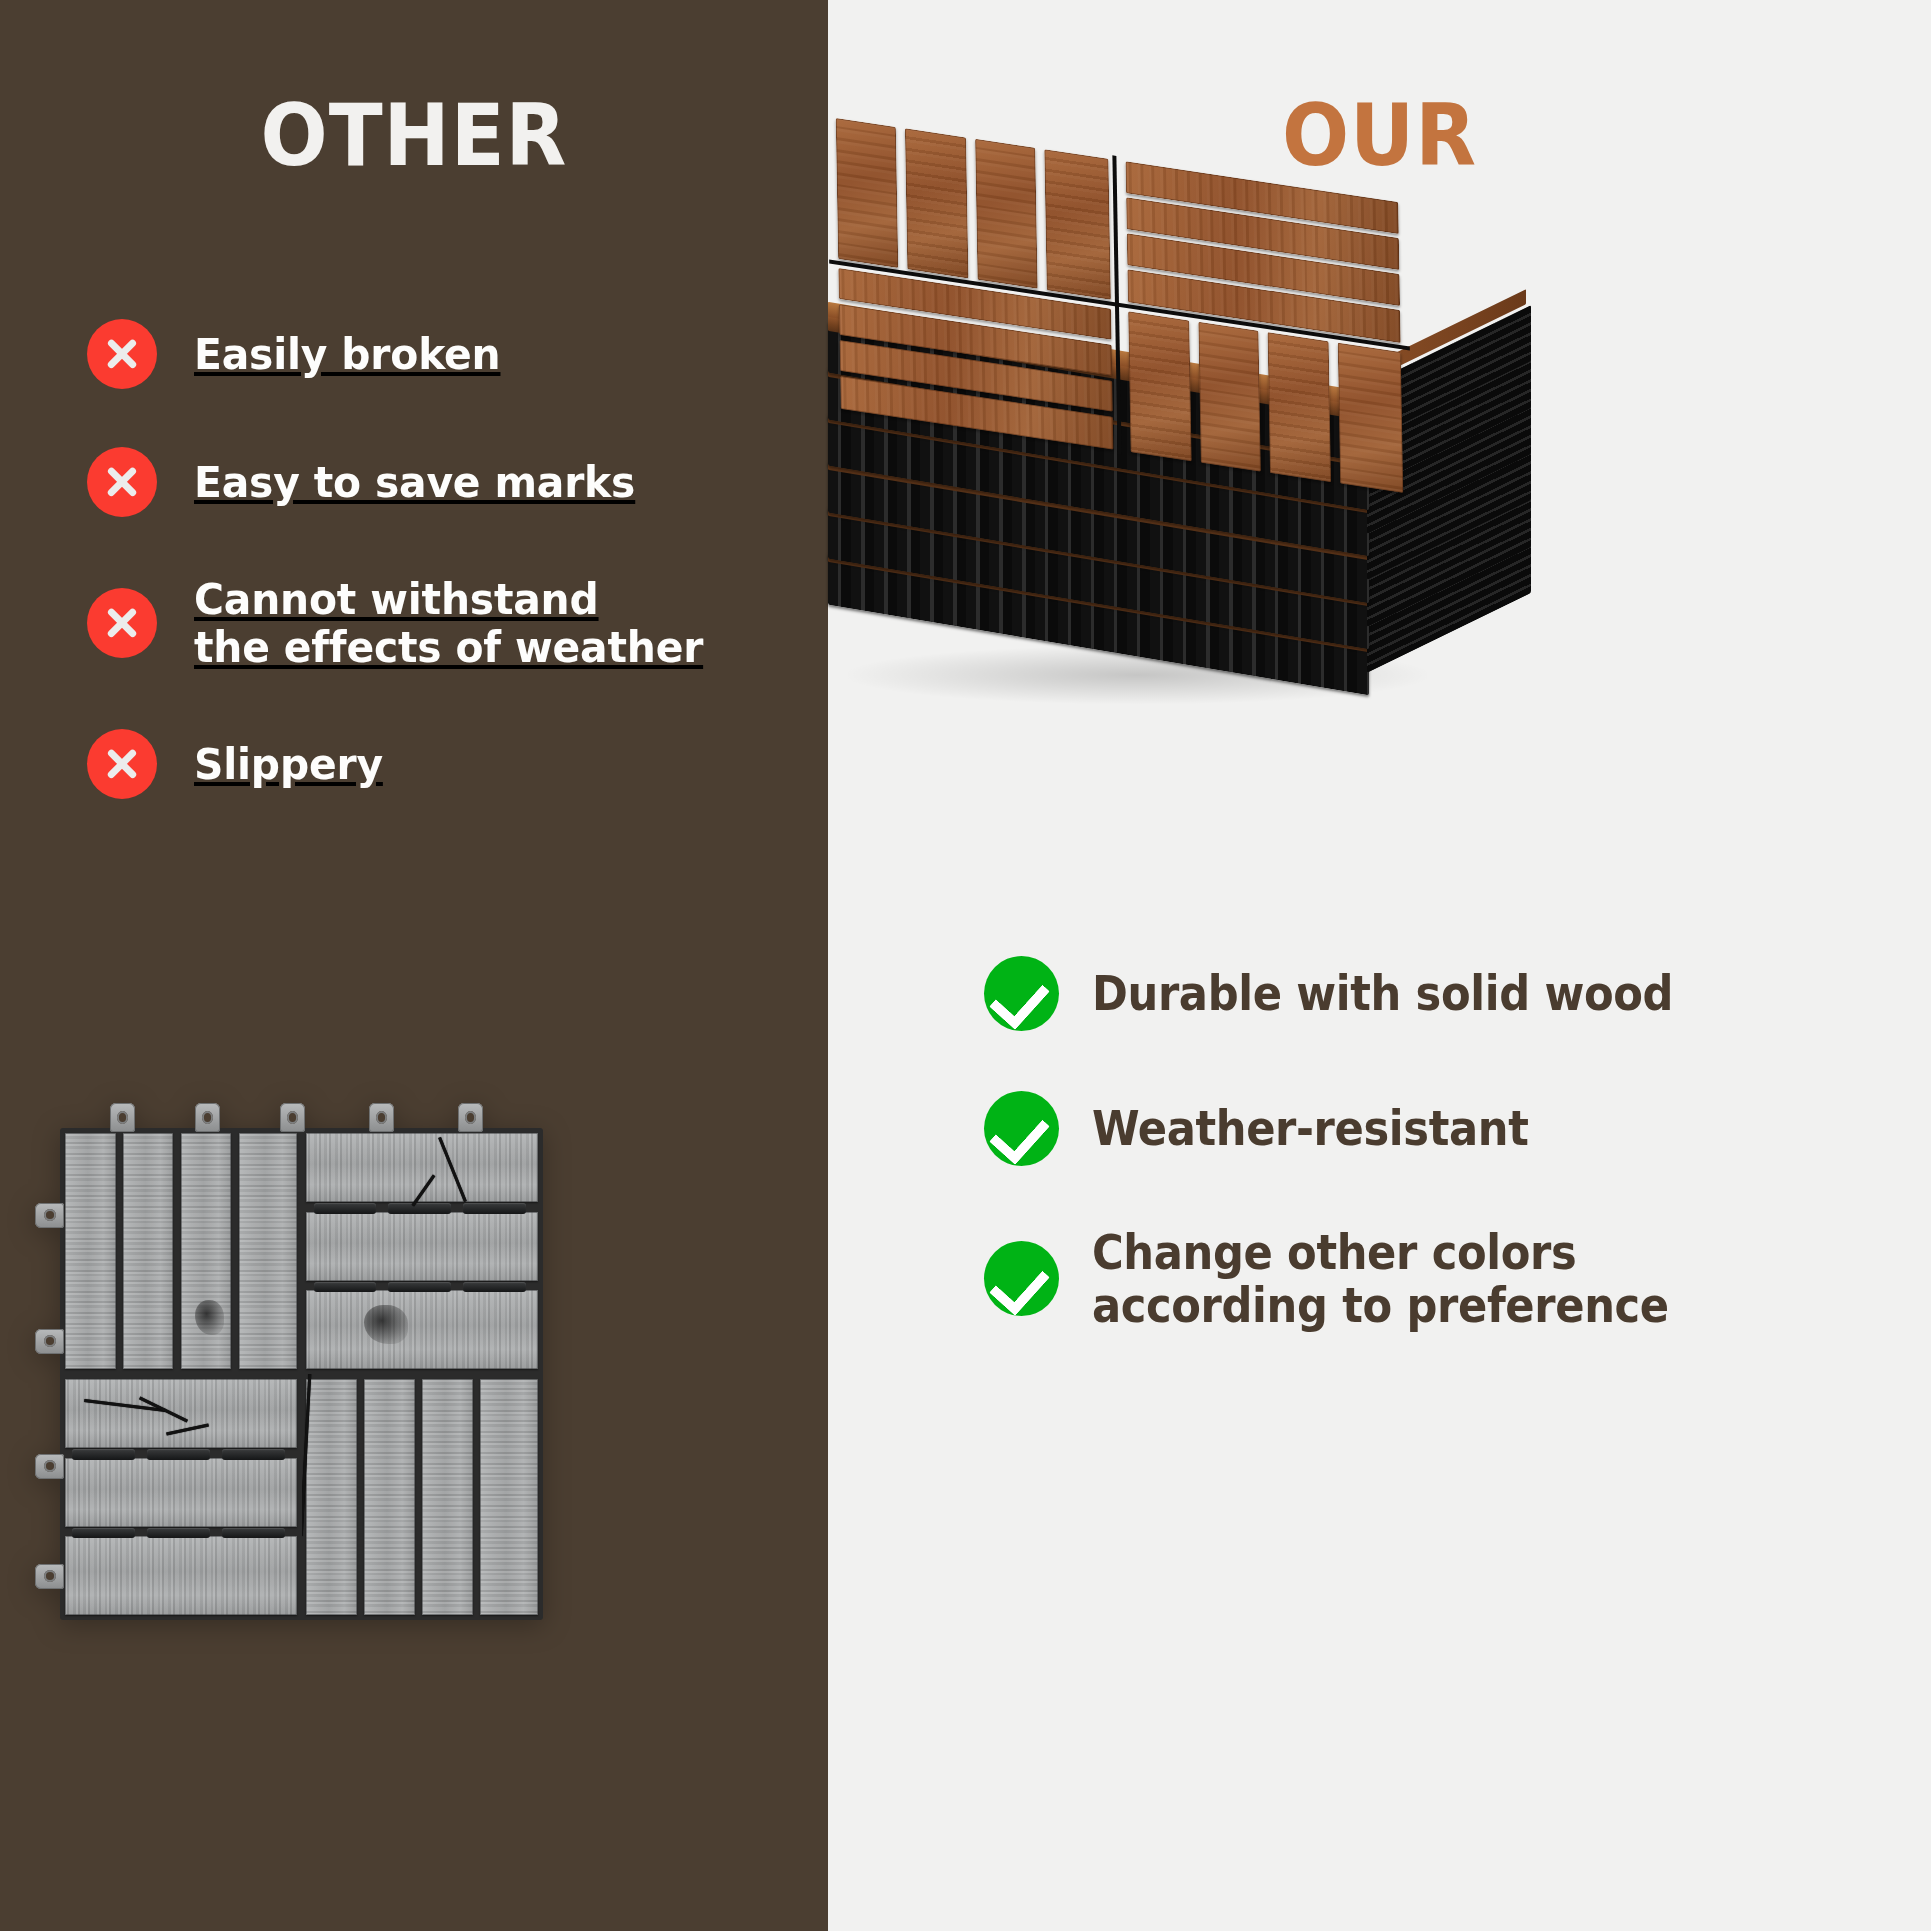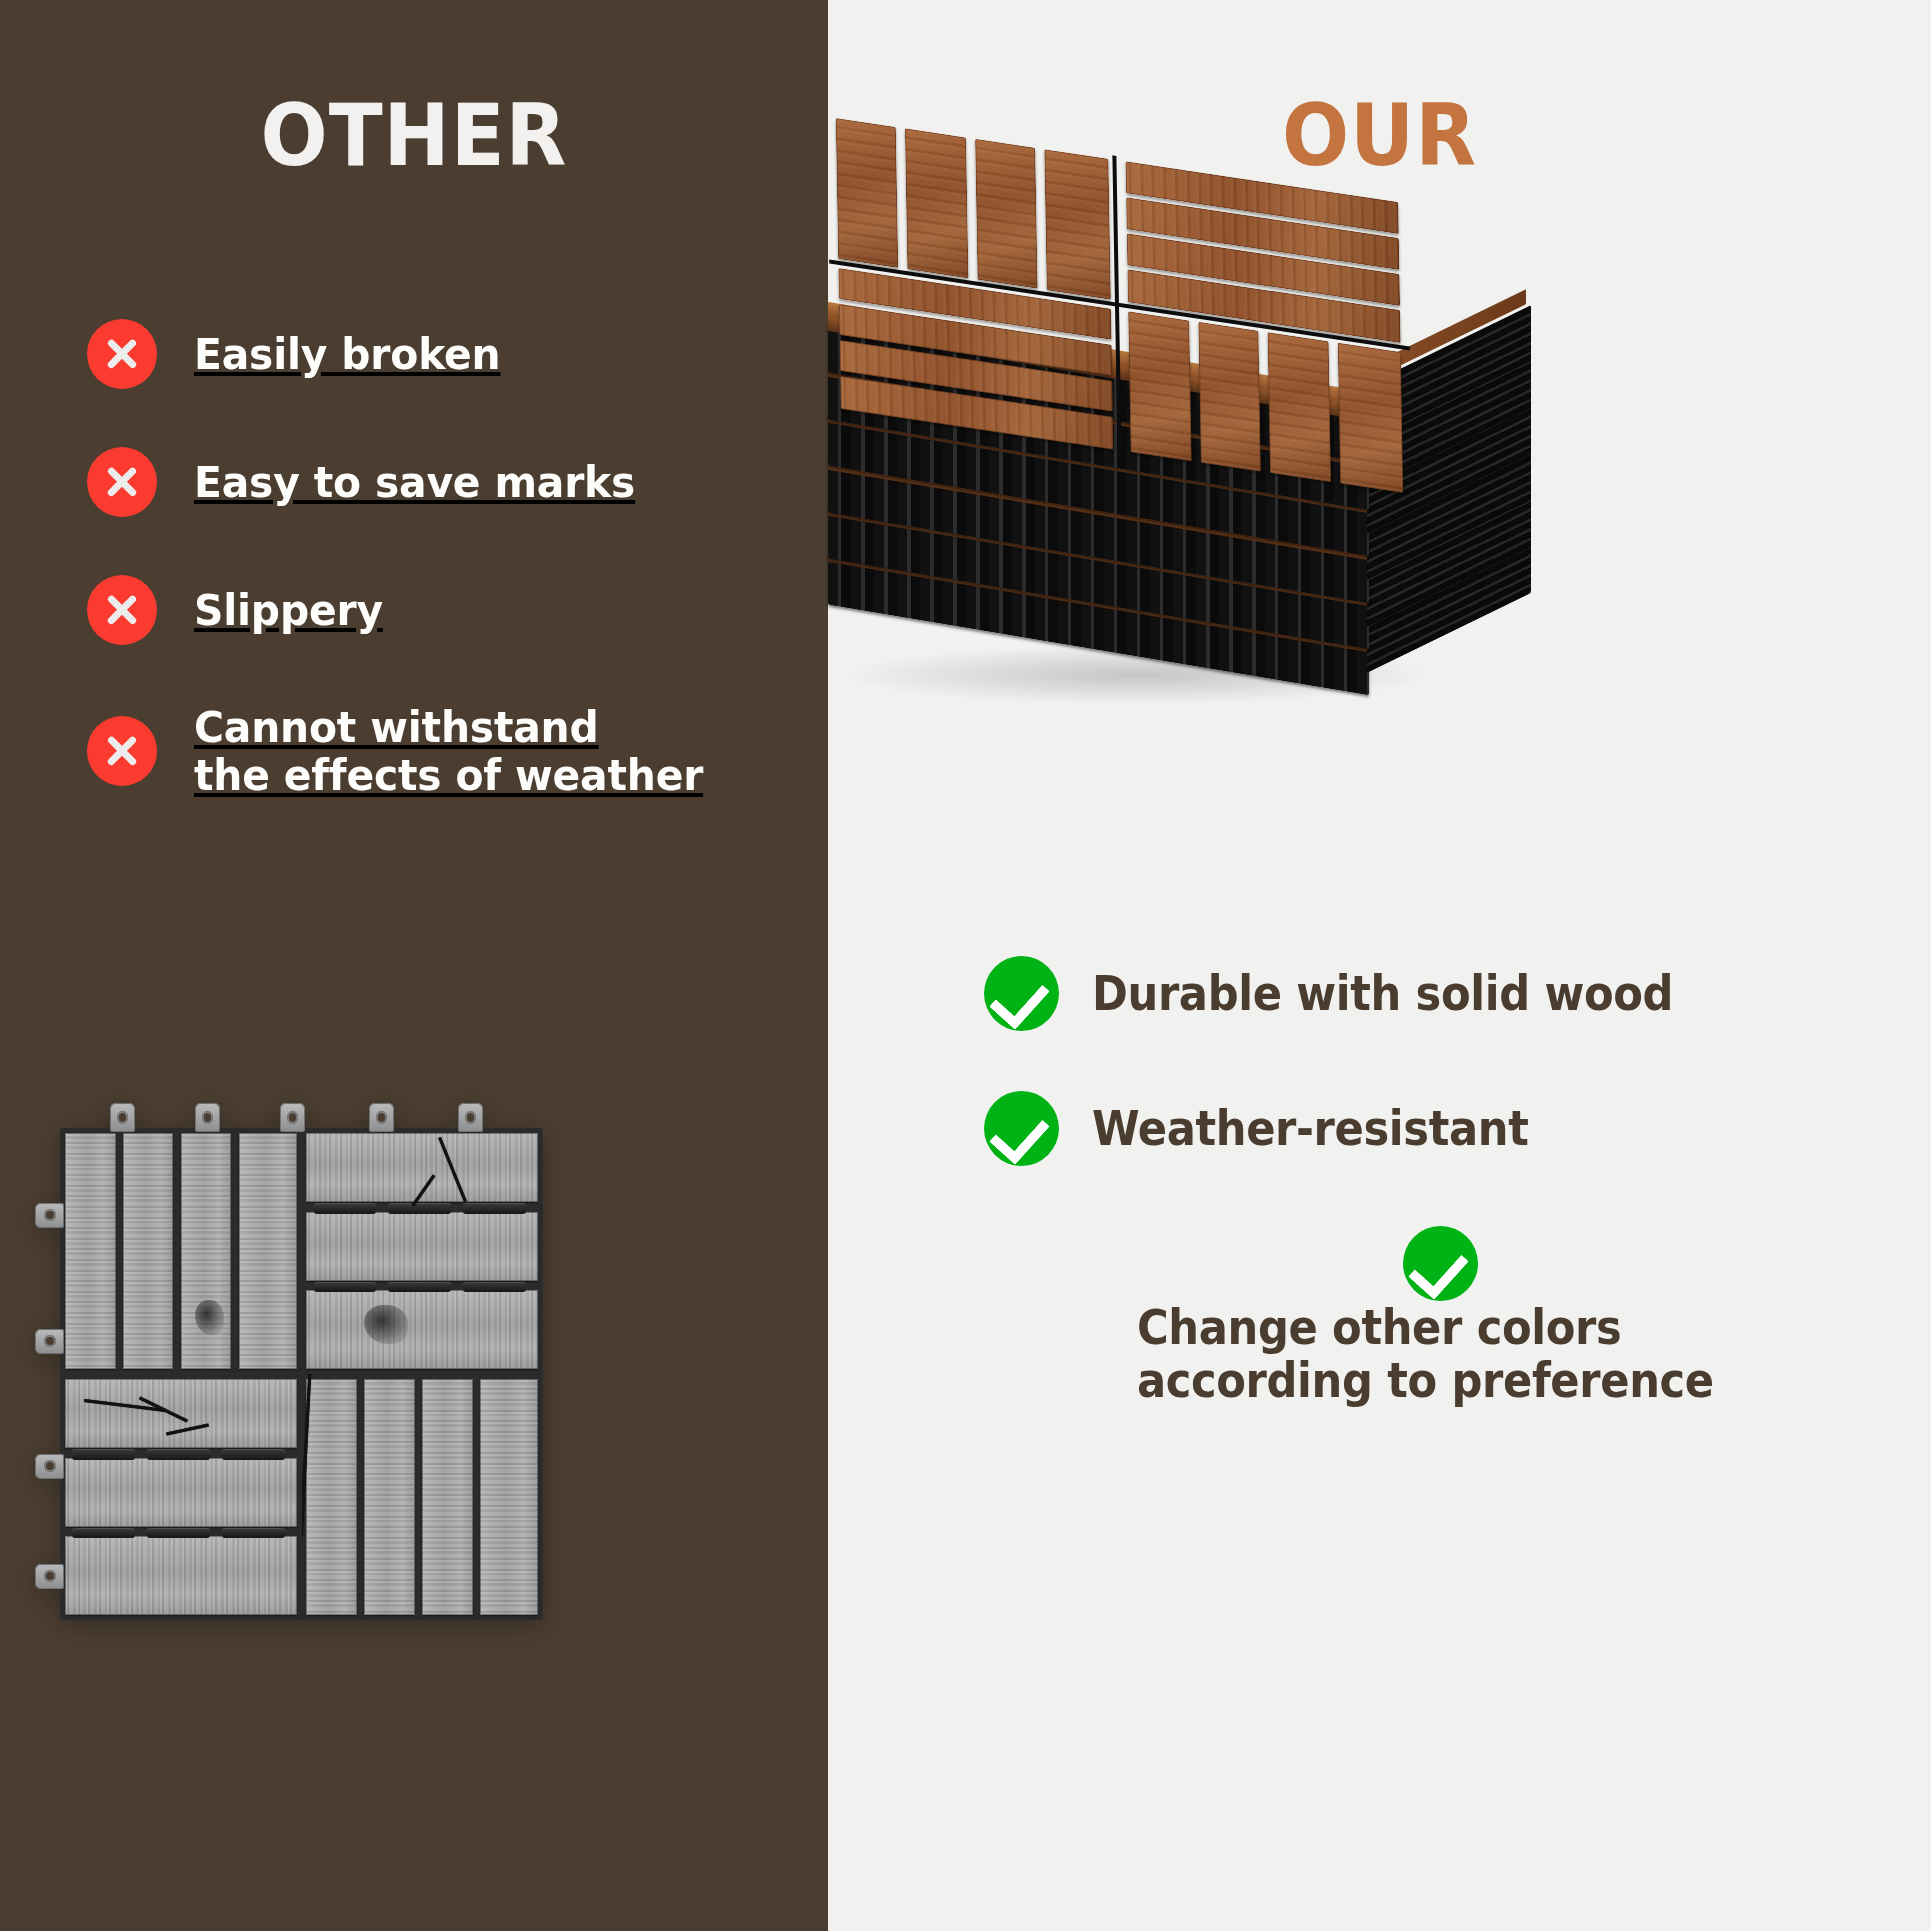--- a/index.html
+++ b/index.html
@@ -53,21 +53,21 @@
 
   .txt-left {
     color:#fdfdfc; font-size:43px; font-weight:bold;
     line-height:1.12; letter-spacing:-0.2px;
     font-family:"DejaVu Sans", sans-serif;
     transform:scaleX(0.95); transform-origin:left center;
   }
 
   .list-right { position:absolute; top:956px; left:156px; width:946px; }
   .row-right { display:flex; align-items:center; margin-bottom:60px; }
-  .row-right:last-child { margin-bottom:6px;flex-direction:column; }
+  .row-right:last-child { margin-bottom:6px; }
 
   .badge-check {
     flex:0 0 auto; width:75px; height:75px; border-radius:50%;
     background:#00b315; position:relative; margin-right:33px;
   }
   .badge-check::before {
     content:""; position:absolute;
     left:18.3px; top:17.4px; width:25px; height:42px;
     border-right:10.6px solid #fff; border-bottom:10.6px solid #fff;
     border-radius:1.9px;
@@ -245,29 +245,29 @@
         <span class="txt-left">Easily broken</span>
       </div>
 
       <div class="row-left">
         <span class="badge-x"></span>
         <span class="txt-left">Easy to save marks</span>
       </div>
 
       <div class="row-left">
         <span class="badge-x"></span>
-        <span class="txt-left">Slippery</span>
-      </div>
-
-      <div class="row-left">
-        <span class="badge-x"></span>
         <span class="txt-left">
           <span>Cannot withstand</span><br>
           <span>the effects of weather</span>
         </span>
+      </div>
+
+      <div class="row-left">
+        <span class="badge-x"></span>
+        <span class="txt-left">Slippery</span>
       </div>
 
     </div>
 
     <div class="gray-tile-wrap">
       <div class="gray-tile">
         <div class="gt-base"></div>
 
         <div class="gq tl">
           <div class="plank" style="left:2%;top:2%;width:21%;height:96%"></div>

